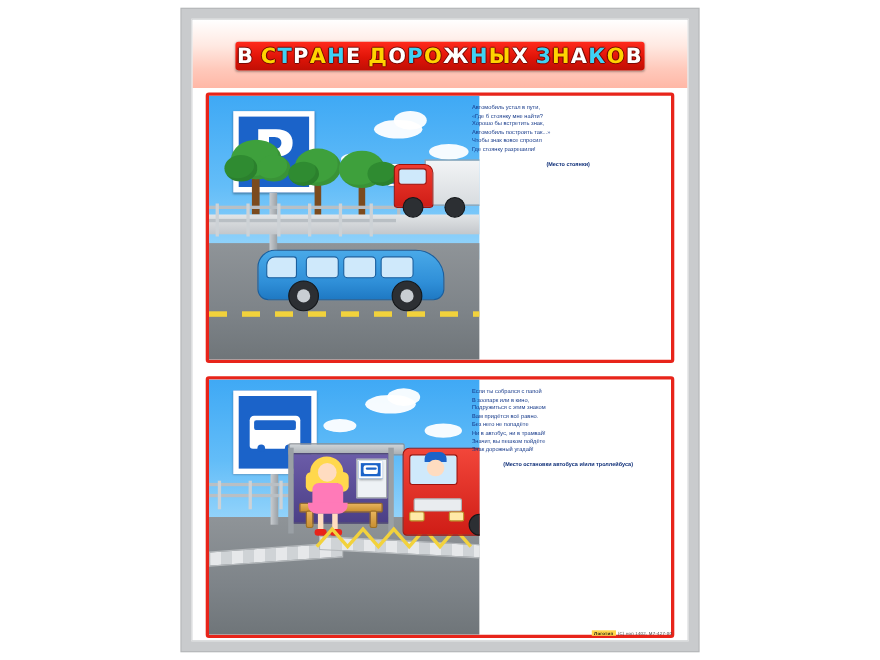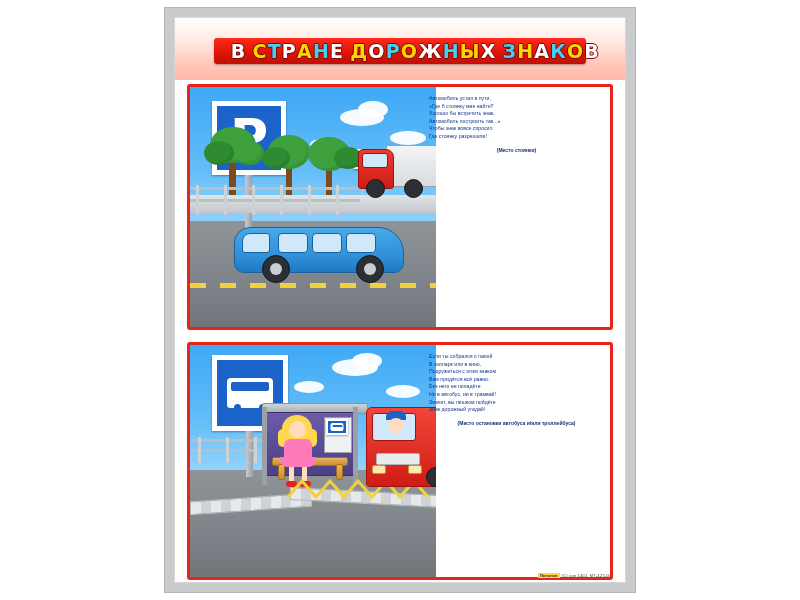--- a/index.html
+++ b/index.html
@@ -51,21 +51,21 @@
     background: linear-gradient(180deg,#ff2a1c 0%,#e01408 55%,#c00f05 100%);
     border-radius: 3px;
     box-shadow: 0 1px 2px rgba(0,0,0,.3);
   }
   .title-text {
     position: absolute;
     left: 50%;
     transform: translateX(-50%);
     top: 16px;
     width: 400px;
-    text-align: right;
+    text-align: center;
     font-size: 19px;
     font-weight: bold;
     letter-spacing: 1.2px;
     line-height: 34px;
     white-space: nowrap;
     font-family: "DejaVu Sans", sans-serif;
   }
   .title-text span { display: inline-block; }
 
   

